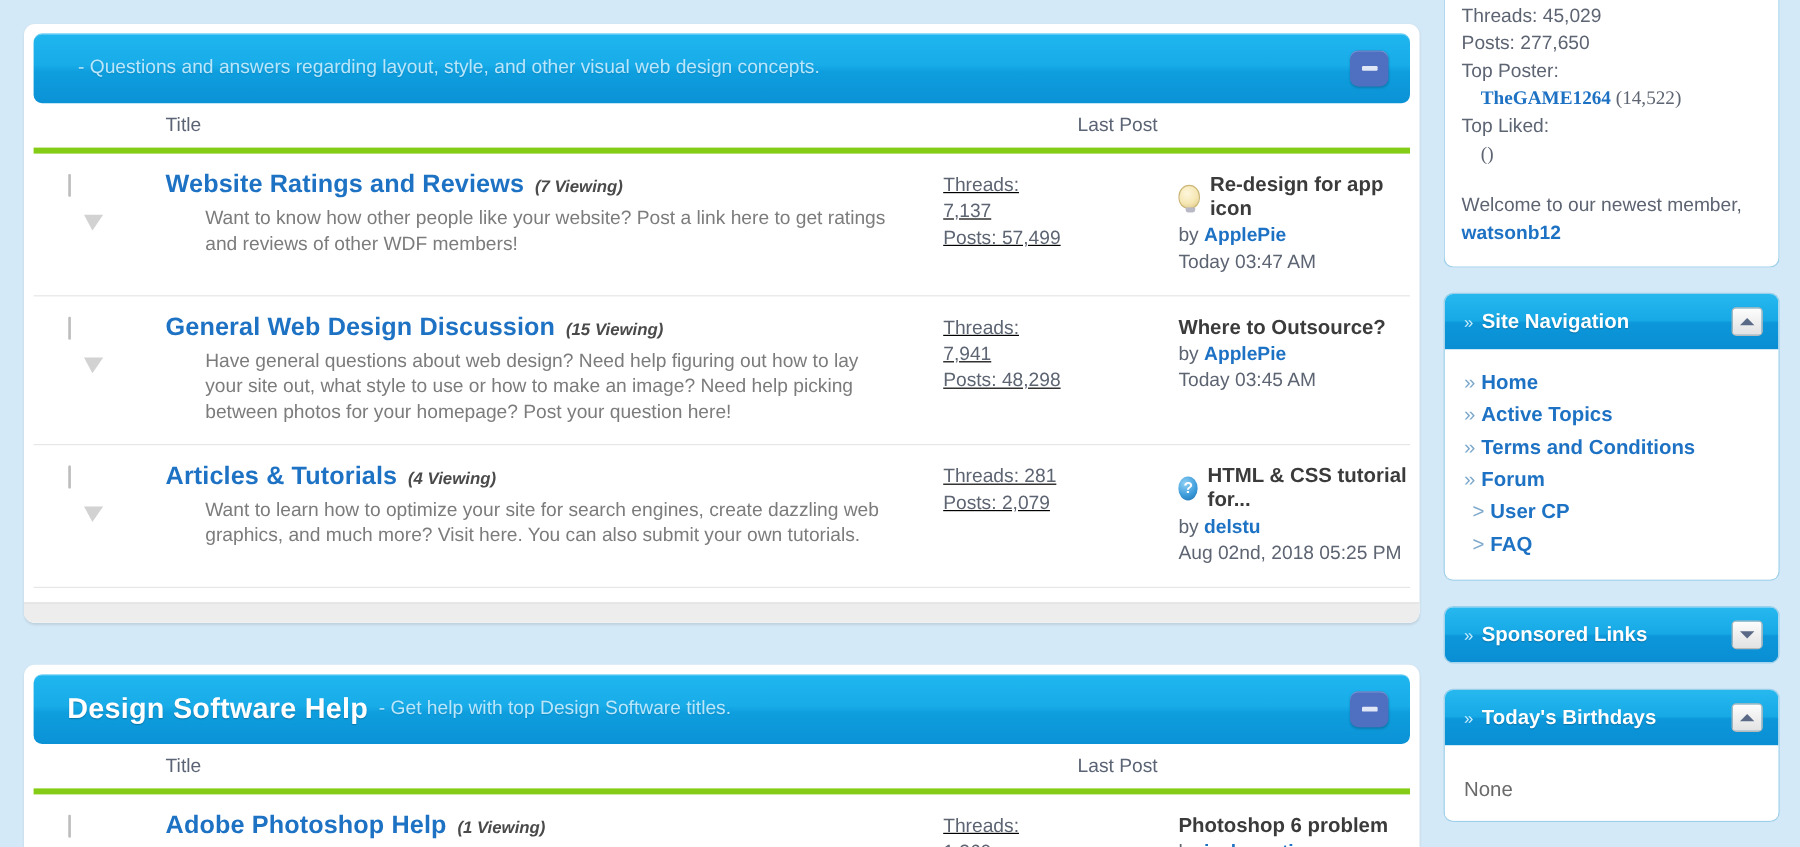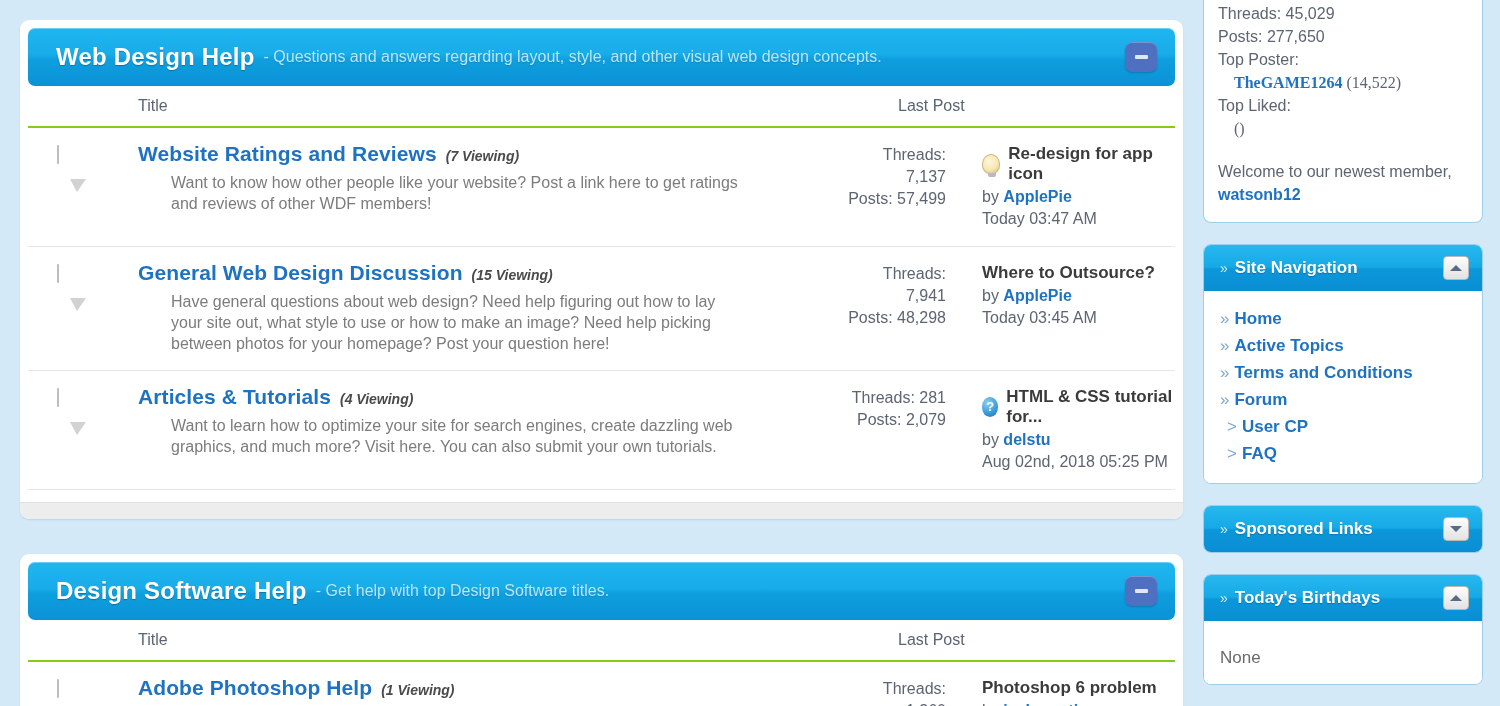--- a/index.html
+++ b/index.html
@@ -58,37 +58,37 @@
     box-shadow:inset 0 1px 0 rgba(255,255,255,.25),0 1px 2px rgba(0,0,0,.2);
     display:flex;align-items:center;justify-content:center;
     cursor:pointer;
   }
   .collapse-btn .bar{width:13px;height:4px;background:#dfe6f5;border-radius:1px;}
 
   .col-head{
     display:flex;align-items:center;
     height:42px;
     padding:0 0 0 110px;
-    border-bottom:2px solid #84cc16;
+    border-bottom:5px solid #84cc16;
     box-sizing:border-box;
   }
   .col-head .ch-title{flex:0 0 760px;color:#5b6475;font-size:16px;}
   .col-head .ch-last{color:#5b6475;font-size:16px;}
 
   .forum-row{
     display:flex;
     border-bottom:1px solid #e6e6e6;
     padding:14px 0 16px 0;
     box-sizing:border-box;
   }
   .forum-row:last-child{border-bottom:none;}
 
   .fr-icon{flex:0 0 110px;display:flex;justify-content:center;padding-top:4px;}
   .fr-main{flex:0 0 648px;padding-right:20px;box-sizing:border-box;}
-  .fr-stats{flex:0 0 160px;text-align:right;padding-top:2px;box-sizing:border-box;}
+  .fr-stats{flex:0 0 160px;text-align:left;padding-top:2px;box-sizing:border-box;text-decoration:underline;}
   .fr-last{flex:1 1 auto;padding-left:36px;padding-top:2px;box-sizing:border-box;}
 
   .fr-name{
     color:#1e72c4;font-size:21px;font-weight:bold;letter-spacing:.1px;
     cursor:pointer;display:inline;
   }
   .fr-viewing{color:#4a4a4a;font-size:14px;font-style:italic;font-weight:bold;margin-left:9px;}
   .fr-desc{color:#7c7c7c;font-size:16px;line-height:21px;margin-top:6px;max-width:570px;margin-left:33px;}
 
   .stat-line{color:#5d6472;font-size:16px;line-height:22px;}
@@ -205,21 +205,20 @@
   .plain-body{padding:27px 16px 16px 16px;color:#6a6a6a;font-size:17px;background:#fff;}
 </style>
 </head>
 <body>
 
 <div class="page">
 
   <div class="main-col" id="main-col">
       <div class="block">
         <div class="block-header">
-          <span class="block-title">Web Design Help</span>
           <span class="block-desc">- Questions and answers regarding layout, style, and other visual web design concepts.</span>
           <span class="collapse-btn">
             <span class="bar"></span>
           </span>
         </div>
         <div class="col-head">
           <span class="ch-title">Title</span>
           <span class="ch-last">Last Post</span>
         </div>
         <div class="forum-row">

